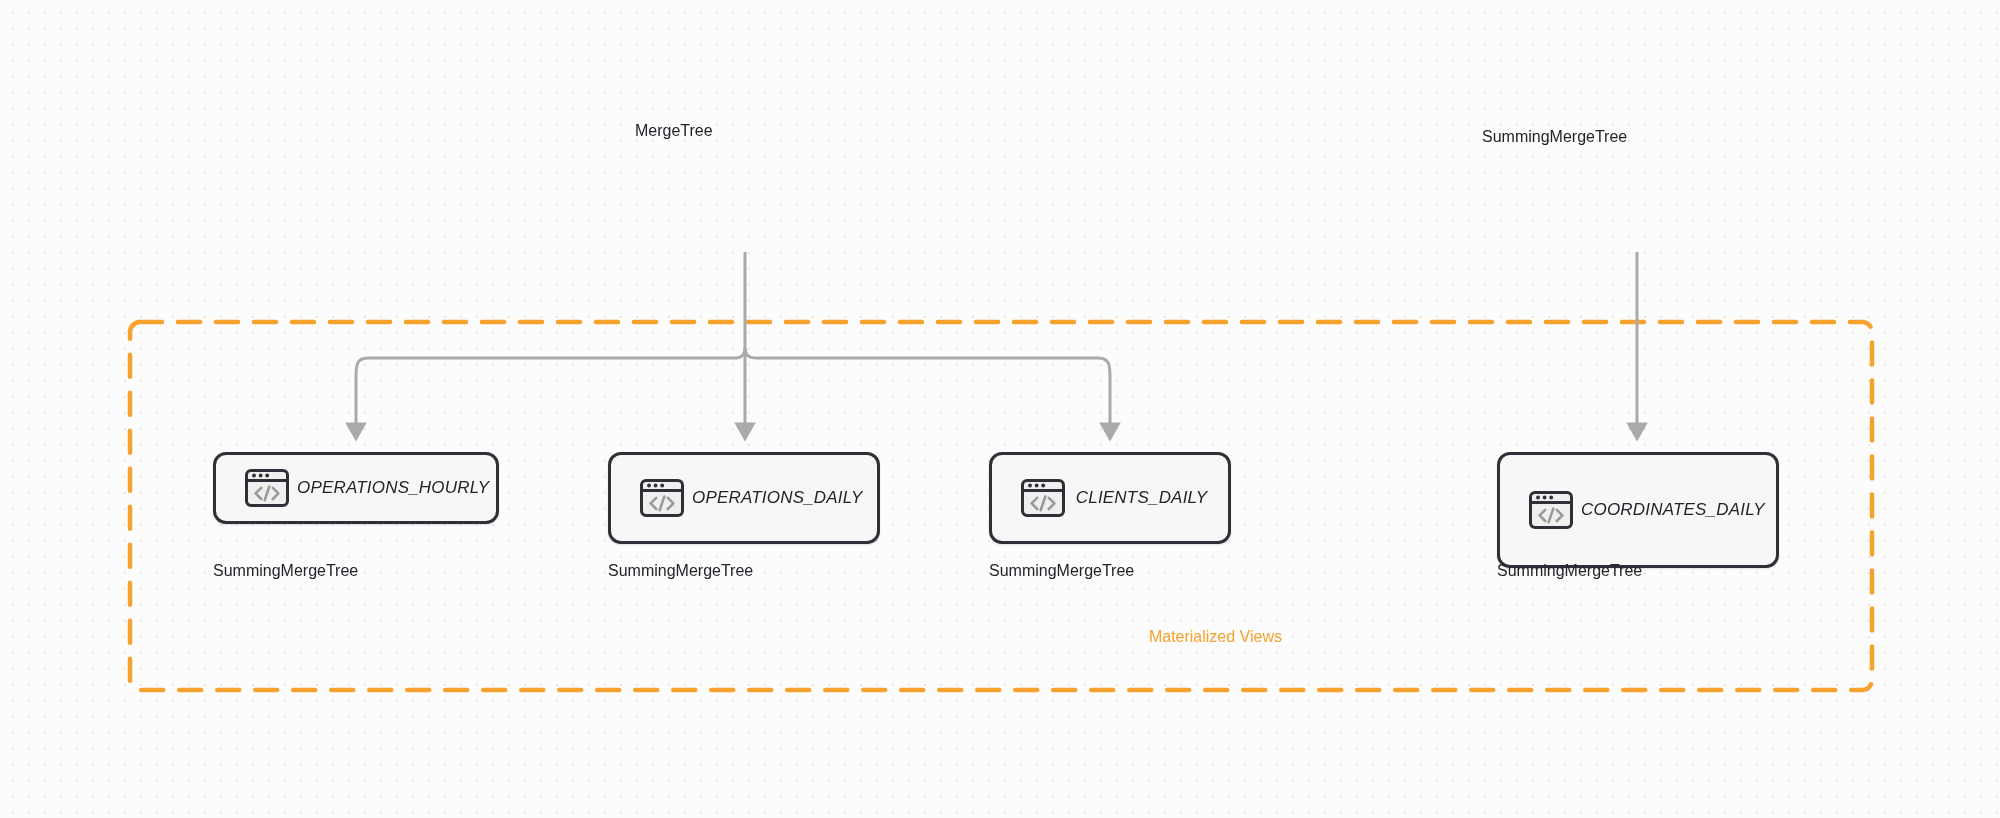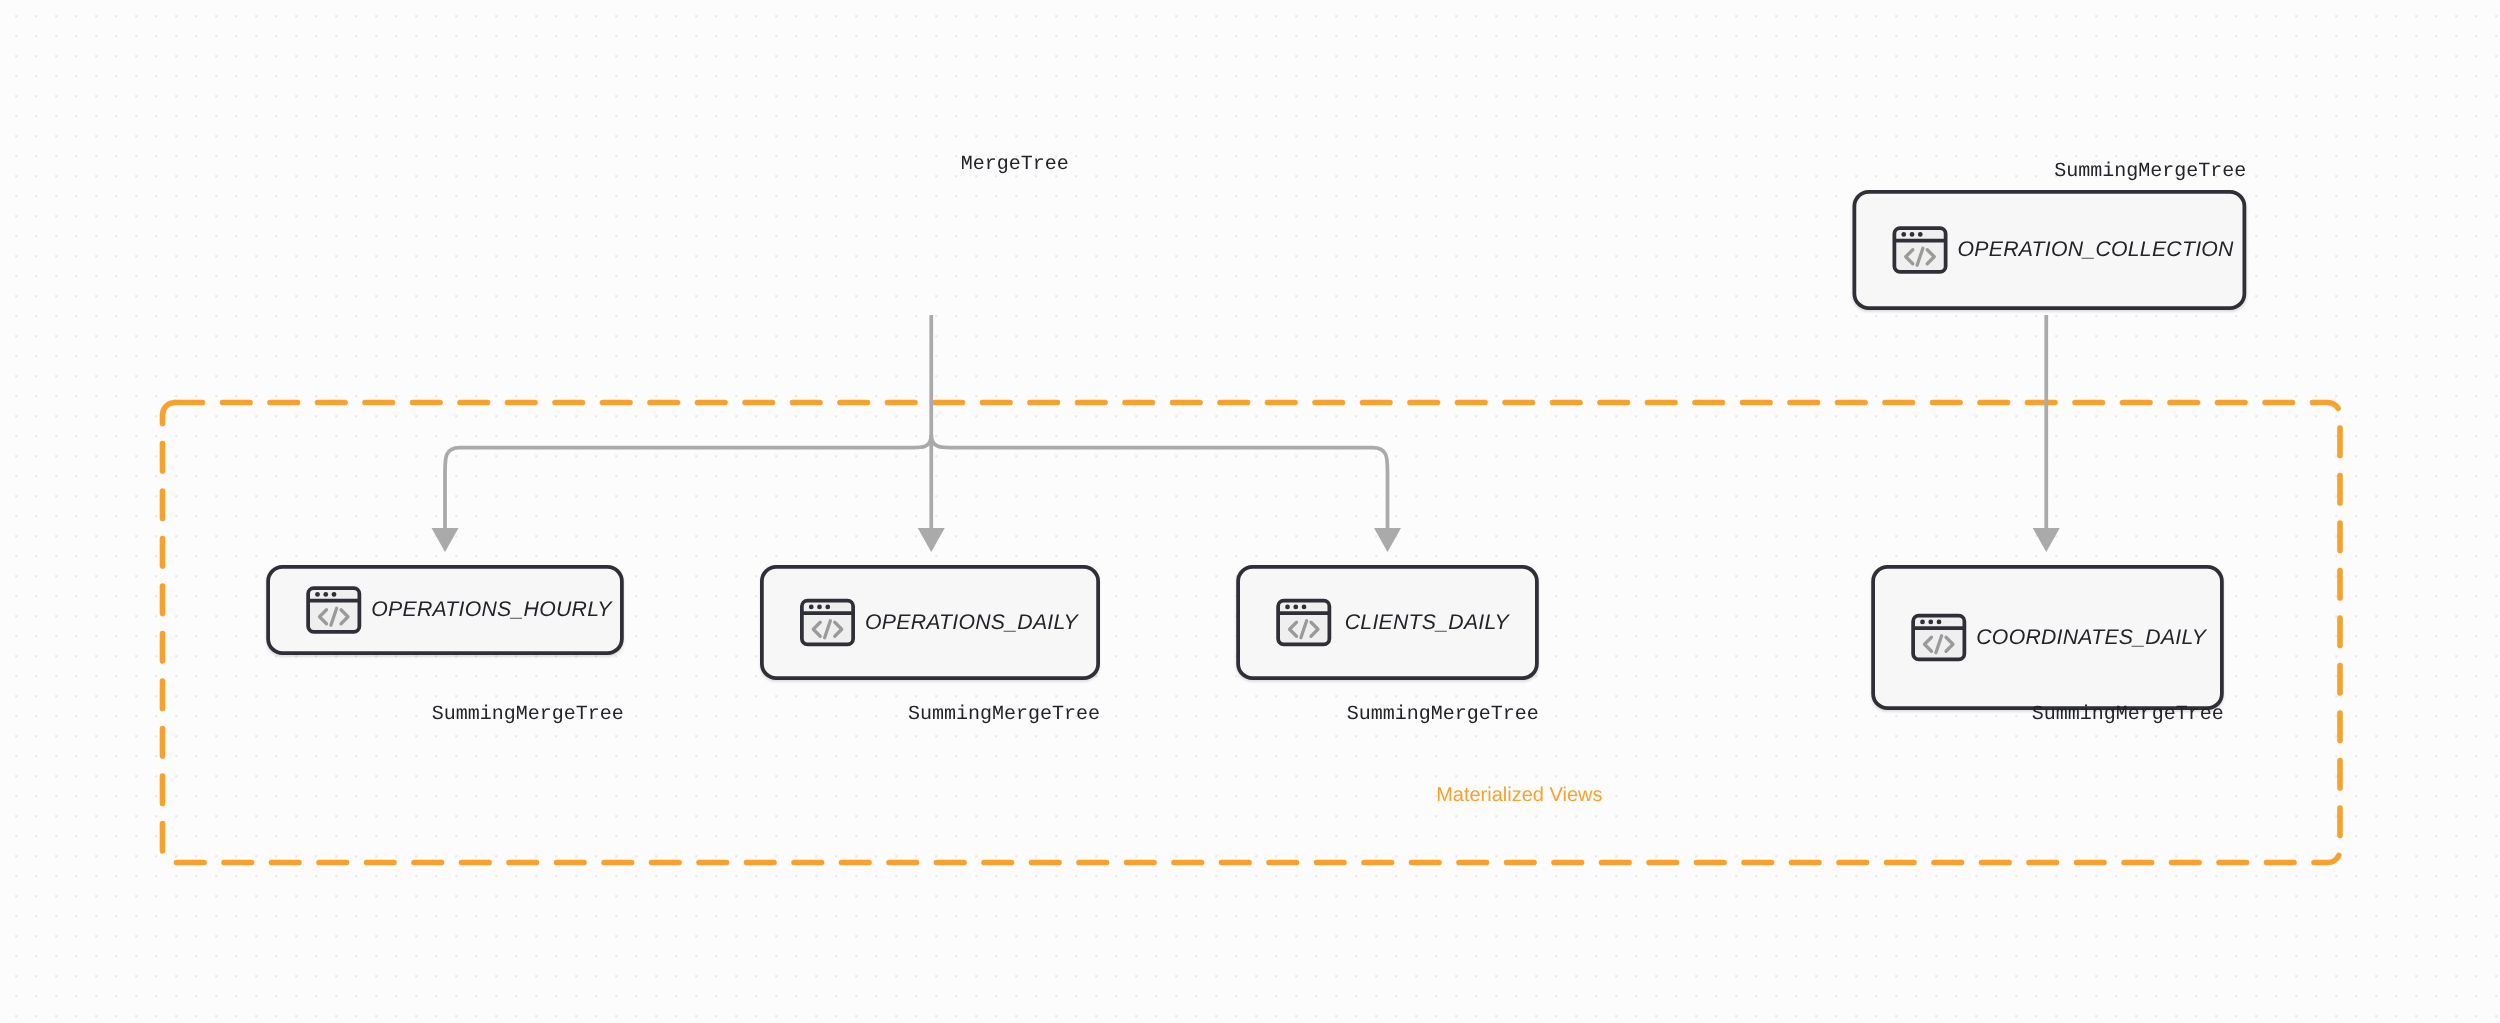--- a/index.html
+++ b/index.html
@@ -59,22 +59,22 @@
     padding-right: 18px;
     padding-left: 6px;
     white-space: nowrap;
     font-family: "Liberation Sans", sans-serif;
   }
   .engine-label {
     position: absolute;
     font-size: 16px;
     color: #23242a;
     white-space: nowrap;
-    text-align: right;
-    font-family: Liberation Mono, monospace;
+    text-align: left;
+    font-family: Liberation Sans, sans-serif;
   }
 </style>
 </head>
 <body>
 
 <div id="canvas">
 
   <svg class="mv-layer" viewBox="0 0 2000 818" width="2000" height="818">
     <rect x="130" y="322" width="1742" height="368" rx="10" ry="10" fill="none" stroke="#f7a12e" stroke-width="4.5" stroke-dasharray="22 16" stroke-linecap="round"></rect>
   </svg>
@@ -100,35 +100,20 @@
 
       <path d="M1637,252 L1637,432" marker-end="url(#arrowGray)"></path>
     </g>
   </svg>
 
   <div class="engine-label" style="left: 635px; top: 122px; width: 220px;">MergeTree</div>
 
   <div class="engine-label" style="left: 1482px; top: 128px; width: 315px;">SummingMergeTree</div>
 
 
-  <div class="node" style="left: 1482px; top: 152px; width: 315px; height: 96px;">
-    <span class="node-icon">
-      <svg viewBox="0 0 48 48" width="48" height="48">
-        <rect x="3.5" y="6.5" width="41" height="35" rx="4.5" ry="4.5" fill="#efefef" stroke="#2f2f37" stroke-width="3"></rect>
-        <path d="M3.5,16.5 L44.5,16.5" stroke="#2f2f37" stroke-width="3"></path>
-        <circle cx="11" cy="11.5" r="1.9" fill="#2f2f37"></circle>
-        <circle cx="17.6" cy="11.5" r="1.9" fill="#2f2f37"></circle>
-        <circle cx="24.2" cy="11.5" r="1.9" fill="#2f2f37"></circle>
-        <path d="M18.2,23.8 L12.6,29.4 L18.2,35" fill="none" stroke="#9a9a9a" stroke-width="2.6" stroke-linecap="round" stroke-linejoin="round"></path>
-        <path d="M29.8,23.8 L35.4,29.4 L29.8,35" fill="none" stroke="#9a9a9a" stroke-width="2.6" stroke-linecap="round" stroke-linejoin="round"></path>
-        <path d="M26.3,22.6 L21.7,36.2" fill="none" stroke="#9a9a9a" stroke-width="2.6" stroke-linecap="round"></path>
-      </svg>
-    </span>
-    <span class="node-title">OPERATION_COLLECTION</span>
-  </div>
 
   <div class="node" style="left: 213px; top: 452px; width: 286px; height: 72px;">
     <span class="node-icon">
       <svg viewBox="0 0 48 48" width="48" height="48">
         <rect x="3.5" y="6.5" width="41" height="35" rx="4.5" ry="4.5" fill="#efefef" stroke="#2f2f37" stroke-width="3"></rect>
         <path d="M3.5,16.5 L44.5,16.5" stroke="#2f2f37" stroke-width="3"></path>
         <circle cx="11" cy="11.5" r="1.9" fill="#2f2f37"></circle>
         <circle cx="17.6" cy="11.5" r="1.9" fill="#2f2f37"></circle>
         <circle cx="24.2" cy="11.5" r="1.9" fill="#2f2f37"></circle>
         <path d="M18.2,23.8 L12.6,29.4 L18.2,35" fill="none" stroke="#9a9a9a" stroke-width="2.6" stroke-linecap="round" stroke-linejoin="round"></path>

